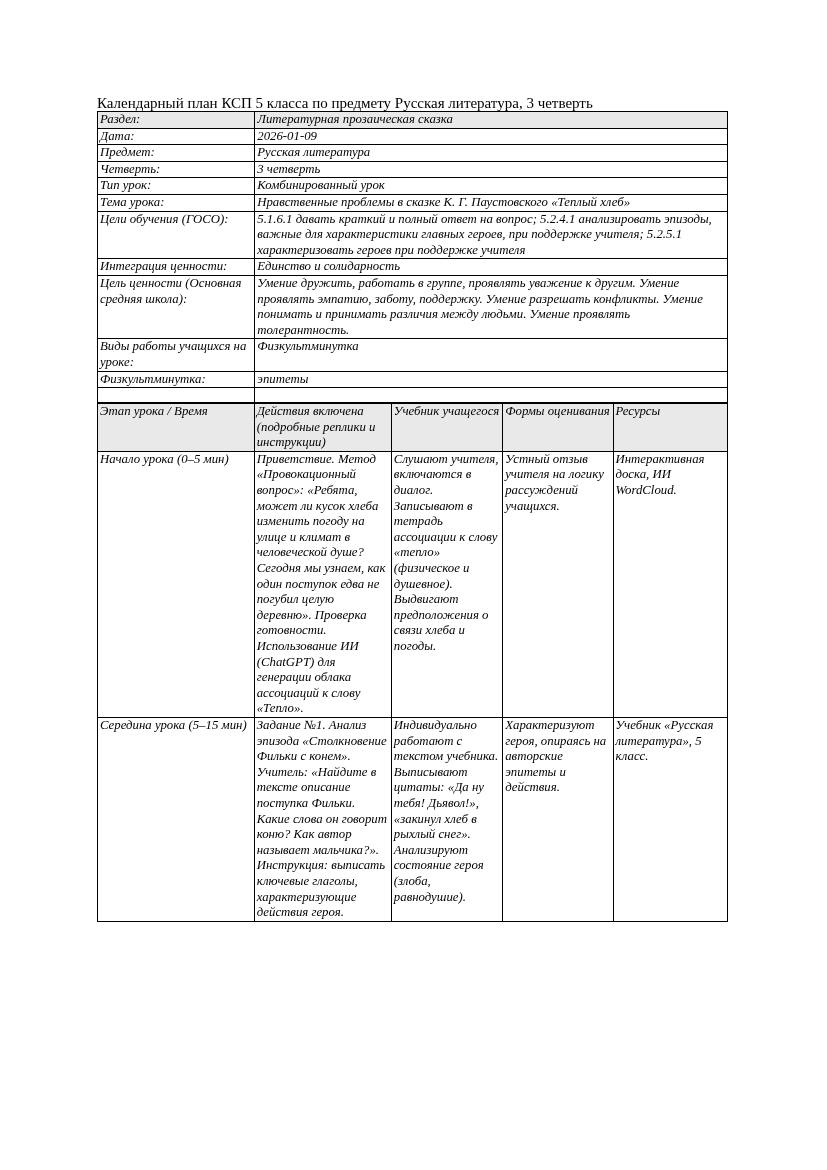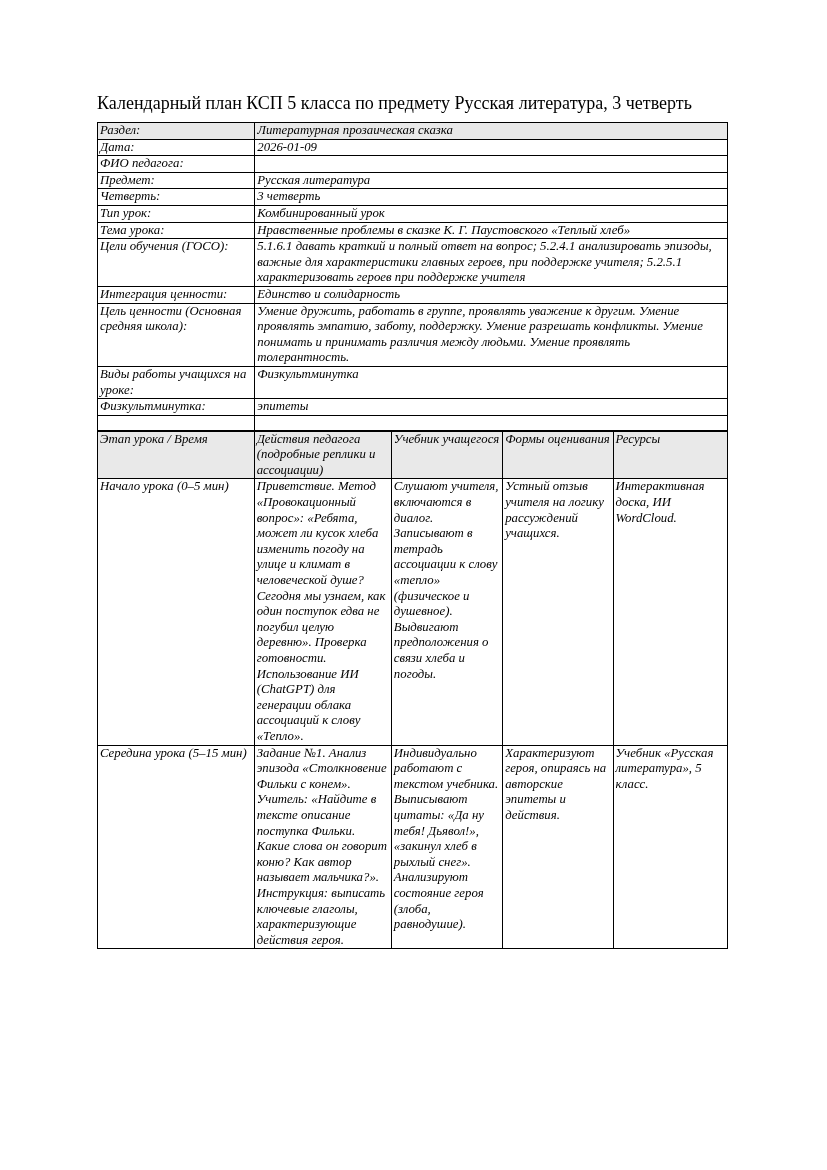--- a/index.html
+++ b/index.html
@@ -15,23 +15,22 @@
     position: relative;
     overflow: hidden;
   }
   .page {
     position: absolute;
     left: 97px;
     top: 95px;
     width: 631px;
   }
   .doc-title {
-    font-size: 18px;
+    font-size: 15px;
     line-height: 16px;
-    margin-bottom: 11px;
     white-space: nowrap;
   }
   table {
     border-collapse: collapse;
     table-layout: fixed;
     width: 631px;
     font-size: 12.8px;
     line-height: 15.6px;
   }
   td, th {
@@ -71,24 +70,20 @@
 
   <table class="info-table">
     <tbody>
       <tr class="shaded">
         <td class="label-cell">Раздел:</td>
         <td class="value-cell">Литературная прозаическая сказка</td>
       </tr>
       <tr>
         <td class="label-cell">Дата:</td>
         <td class="value-cell">2026-01-09</td>
-      </tr>
-      <tr>
-        <td class="label-cell">ФИО педагога:</td>
-        <td class="value-cell"></td>
       </tr>
       <tr>
         <td class="label-cell">Предмет:</td>
         <td class="value-cell">Русская литература</td>
       </tr>
       <tr>
         <td class="label-cell">Четверть:</td>
         <td class="value-cell">3 четверть</td>
       </tr>
       <tr>
@@ -131,21 +126,21 @@
     <colgroup>
       <col class="c1">
         <col class="c2">
         <col class="c3">
         <col class="c4">
         <col class="c5">
     </colgroup>
     <thead>
       <tr class="shaded">
         <th>Этап урока / Время</th>
-        <th>Действия педагога (подробные реплики и ассоциации)</th>
+        <th>Действия включена (подробные реплики и инструкции)</th>
         <th>Учебник учащегося</th>
         <th>Формы оценивания</th>
         <th>Ресурсы</th>
       </tr>
     </thead>
     <tbody>
       <tr>
         <td>Начало урока (0–5 мин)</td>
         <td>Приветствие. Метод «Провокационный вопрос»: «Ребята, может ли кусок хлеба изменить погоду на улице и климат в человеческой душе? Сегодня мы узнаем, как один поступок едва не погубил целую деревню». Проверка готовности. Использование ИИ (ChatGPT) для генерации облака ассоциаций к слову «Тепло».</td>
         <td>Слушают учителя, включаются в диалог. Записывают в тетрадь ассоциации к слову «тепло» (физическое и душевное). Выдвигают предположения о связи хлеба и погоды.</td>

